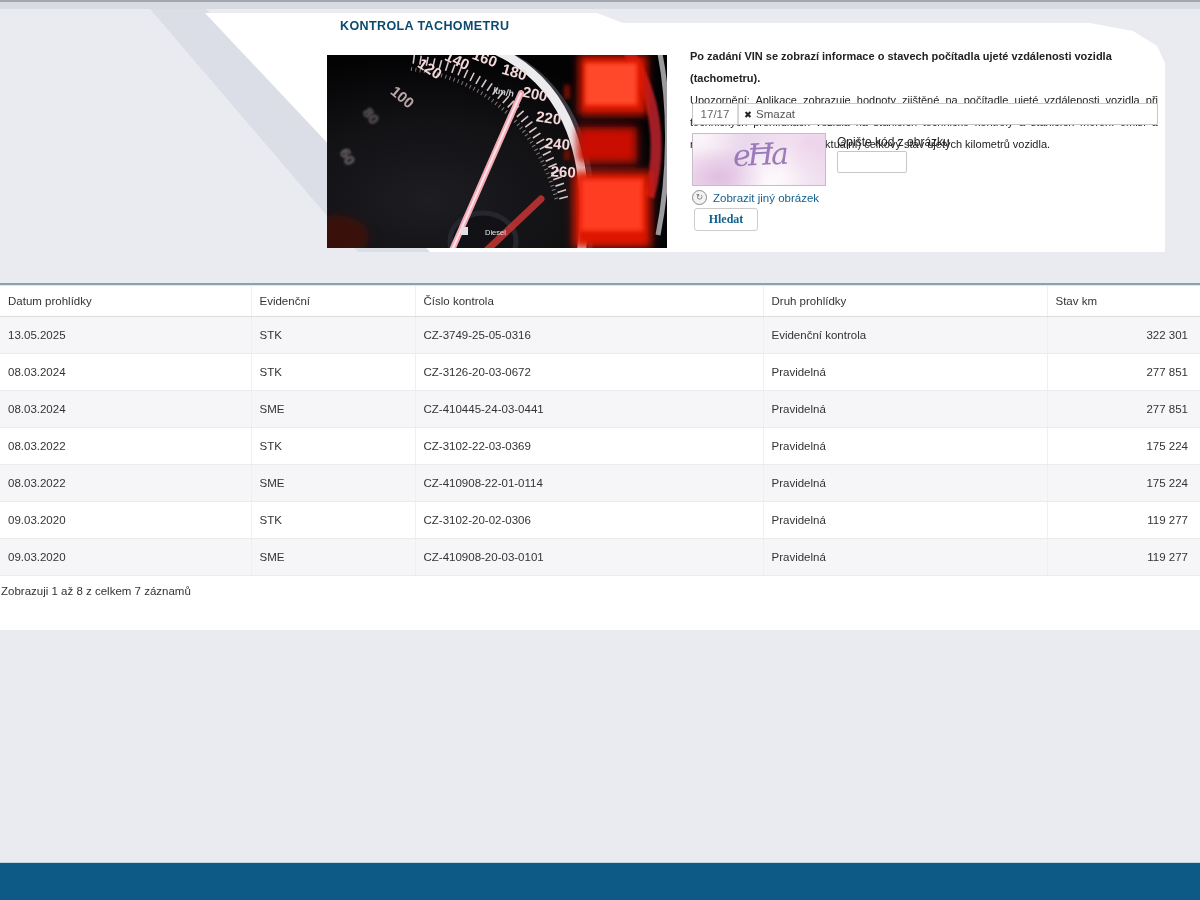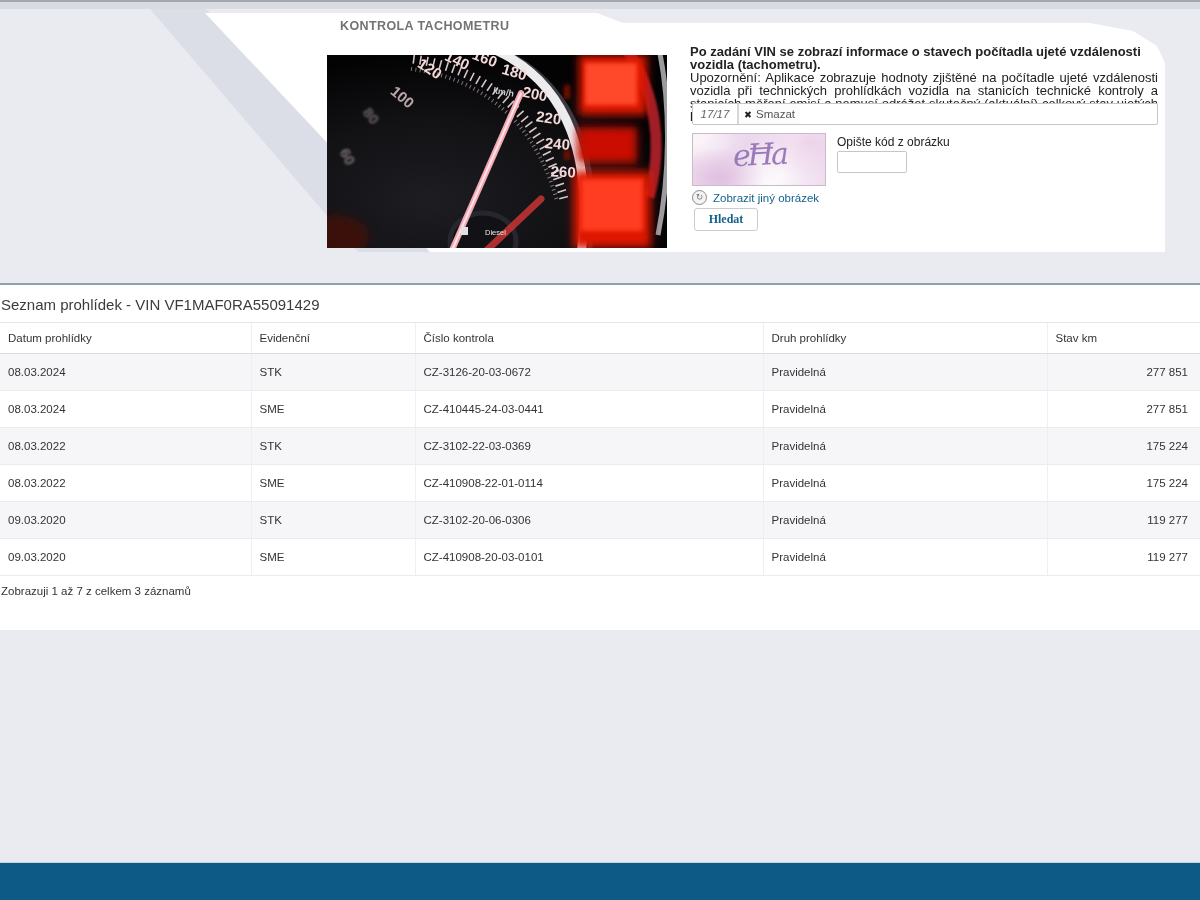--- a/index.html
+++ b/index.html
@@ -11,31 +11,31 @@
   }
   .abs{position:absolute;}
   
   .top-edge{top:0;left:0;width:1200px;height:2px;background:#a4a7ae;}
   .top-strip{top:2px;left:0;width:1200px;height:7px;background:#d8dbe2;}
   
   .stripe-diagonal{top:0;left:0;width:1200px;height:252px;background:#dbdee6;
     clip-path:polygon(150px 9px,206px 9px,432px 252px,358px 252px);}
   .band{top:0;left:0;width:1200px;height:252px;background:#ffffff;
     clip-path:polygon(205px 13px,597px 13px,623px 23px,1090px 23px,1133px 31px,1157px 46px,1165px 63px,1165px 252px,430px 252px);}
-  .page-title{left:340px;top:19px;font-size:12.5px;font-weight:bold;color:#737373;letter-spacing:.4px;}
+  .page-title{left:340px;top:19px;font-size:12.5px;font-weight:bold;color:#0c4a6e;letter-spacing:.4px;}
   
   .speedo{left:327px;top:55px;width:340px;height:193px;background:#060608;overflow:hidden;}
   
   .hero-right{left:690px;top:45px;width:468px;height:200px;}
-  .intro{font-size:13px;line-height:13px;color:#222;text-align:justify;}
+  .intro{font-size:11px;line-height:22px;color:#222;text-align:justify;}
   .intro-lead{font-weight:bold;text-align:left;}
   .vin-group{position:absolute;top:58px;left:2px;width:464px;height:20px;
     border:1px solid #c6c6c6;border-radius:2px;background:#fff;display:flex;align-items:stretch;}
   .vin-addon{width:44px;display:flex;align-items:center;justify-content:center;
-    font-size:11.5px;color:#666;border-right:1px solid #d6d6d6;font-style:italic;}
+    font-size:11.5px;color:#666;border-right:1px solid #d6d6d6;}
   .vin-input{flex:1;border:none;outline:none;background:transparent;
     font-family:"Liberation Sans",sans-serif;font-size:11.5px;color:#555;padding:0 9px;}
   .clear-btn{width:62px;border:none;border-left:1px solid #d6d6d6;background:#fcfcfc;
     display:flex;align-items:center;justify-content:center;gap:4px;cursor:pointer;
     font-family:"Liberation Sans",sans-serif;font-size:11.5px;color:#555;}
   .clear-x{font-size:9.5px;color:#222;}
   .captcha-row{position:absolute;top:87px;left:2px;width:464px;}
   .captcha{position:absolute;left:0;top:1px;width:132px;height:51px;border:1px solid #c9bcca;
     background:linear-gradient(115deg,#f7eaf3,#ead7ed 38%,#faf2f7 68%,#eedcef);overflow:hidden;}
   .captcha .swirl{position:absolute;inset:0;background:
@@ -174,40 +174,46 @@
   <a class="refresh-link" href="#">
     <span class="refresh-ico">↻</span>
     <span>Zobrazit jiný obrázek</span>
   </a>
 
   <button class="search-btn">Hledat</button>
 </div>
 
 <div class="abs divider"></div>
 <div class="abs results">
-  <h2 class="results-heading">Seznam prohlídek - VIN VF1MAF0RA55091429</h2>
   <table class="grid">
     <colgroup>
       <col style="width:251px">
         <col style="width:164px">
         <col style="width:348px">
         <col style="width:284px">
         <col style="width:153px">
     </colgroup>
     <thead>
       <tr>
         <th>Datum prohlídky</th>
         <th>Evidenční</th>
         <th>Číslo kontrola</th>
         <th>Druh prohlídky</th>
         <th>Stav km</th>
       </tr>
     </thead>
     <tbody>
         <tr>
+          <td>13.05.2025</td>
+          <td>STK</td>
+          <td>CZ-3749-25-05-0316</td>
+          <td>Evidenční kontrola</td>
+          <td class="num">322 301</td>
+        </tr>
+        <tr>
           <td>08.03.2024</td>
           <td>STK</td>
           <td>CZ-3126-20-03-0672</td>
           <td>Pravidelná</td>
           <td class="num">277 851</td>
         </tr>
         <tr>
           <td>08.03.2024</td>
           <td>SME</td>
           <td>CZ-410445-24-03-0441</td>
@@ -224,29 +230,29 @@
         <tr>
           <td>08.03.2022</td>
           <td>SME</td>
           <td>CZ-410908-22-01-0114</td>
           <td>Pravidelná</td>
           <td class="num">175 224</td>
         </tr>
         <tr>
           <td>09.03.2020</td>
           <td>STK</td>
-          <td>CZ-3102-20-06-0306</td>
+          <td>CZ-3102-20-02-0306</td>
           <td>Pravidelná</td>
           <td class="num">119 277</td>
         </tr>
         <tr>
           <td>09.03.2020</td>
           <td>SME</td>
           <td>CZ-410908-20-03-0101</td>
           <td>Pravidelná</td>
           <td class="num">119 277</td>
         </tr>
       </tbody>
   </table>
-  <div class="summary">Zobrazuji 1 až 7 z celkem 3 záznamů</div>
+  <div class="summary">Zobrazuji 1 až 8 z celkem 7 záznamů</div>
 </div>
 
 <div class="abs footer"></div>
 
 </body></html>

